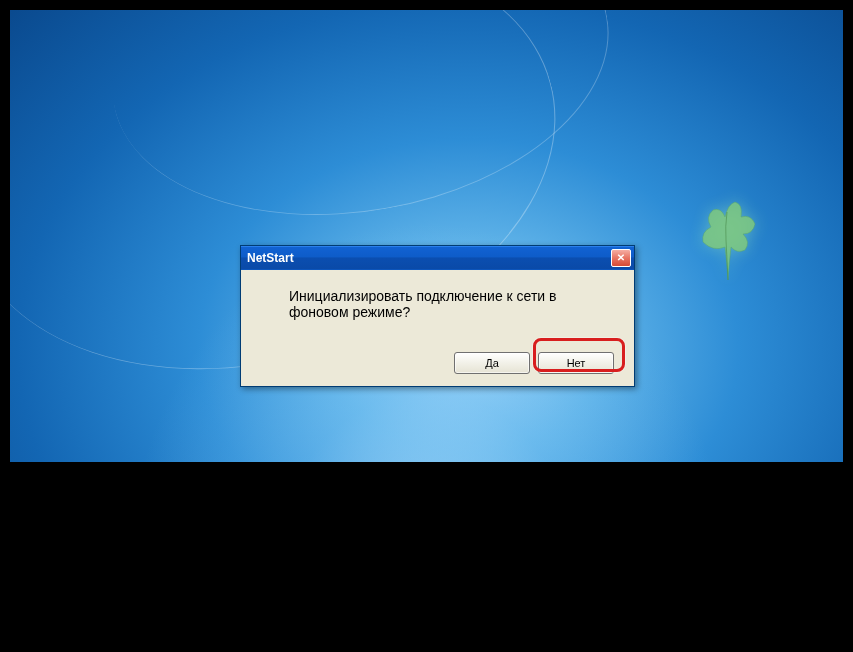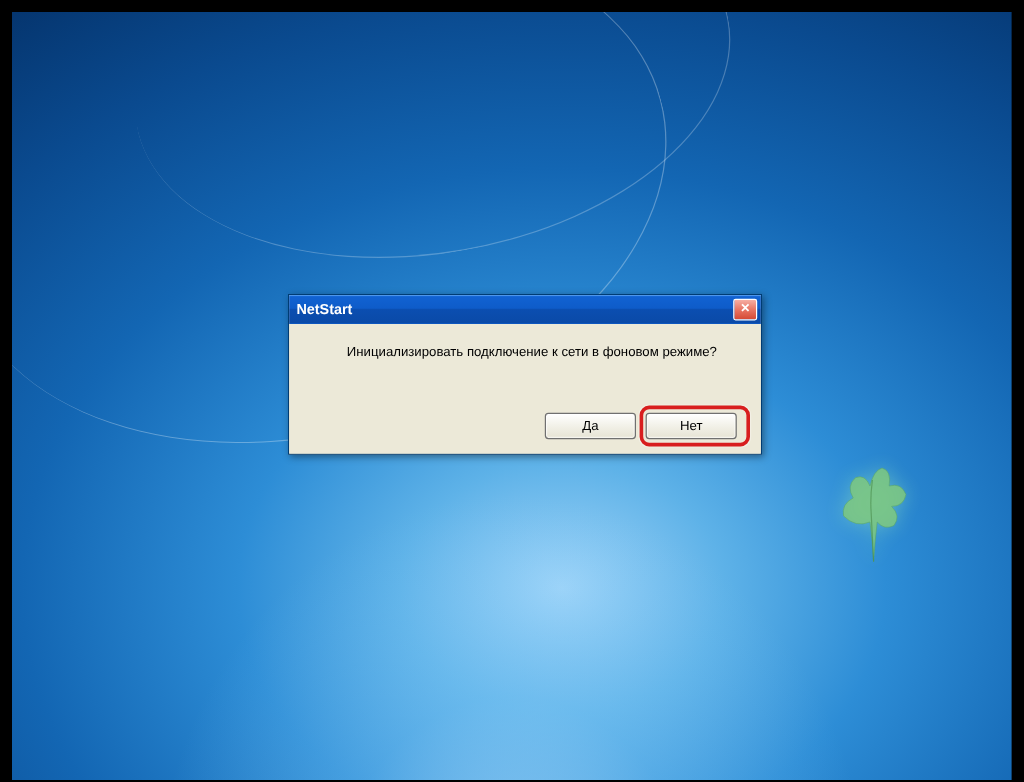--- a/index.html
+++ b/index.html
@@ -13,21 +13,21 @@
       font-family: 'Tahoma', 'Segoe UI', sans-serif;
       background: #000;
       overflow: hidden;
       position: relative;
     }
     .desktop {
       position: absolute;
       top: 10px;
       left: 10px;
       width: 833px;
-      height: 640px;
+      height: 452px;
       background: radial-gradient(ellipse 900px 700px at 55% 75%, 
         #9fd4f8 0%, 
         #5eb2e8 15%, 
         #2d8dd6 30%, 
         #1366b3 50%, 
         #0a4a8f 70%, 
         #053670 85%,
         #032a5c 100%);
       overflow: hidden;
     }
@@ -122,22 +122,22 @@
       font-family: Arial;
       font-weight: bold;
       line-height: 1;
     }
     .dialog-body {
       padding: 18px 16px 12px 16px;
       background: #ece9d8;
       color: #000;
     }
     .message {
-      margin-bottom: 28px;
-      font-size: 11px;
+      margin-bottom: 16px;
+      font-size: 14px;
       padding-left: 32px;
     }
     .button-row {
       display: flex;
       justify-content: flex-end;
       gap: 8px;
       padding-right: 4px;
     }
     .btn {
       width: 76px;

